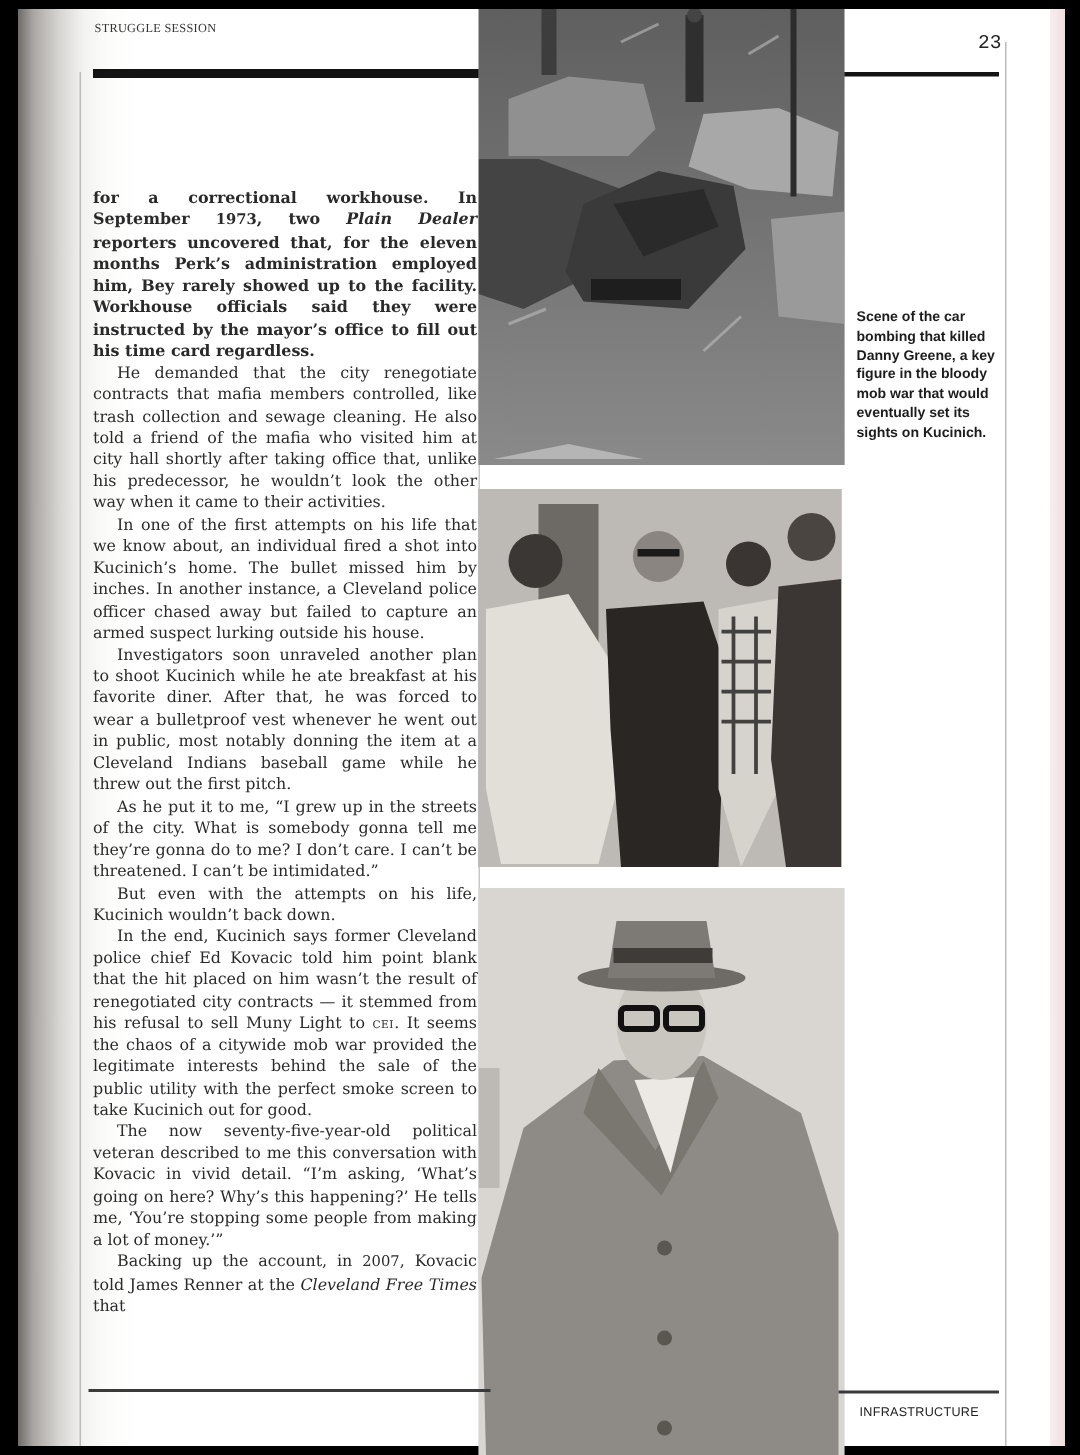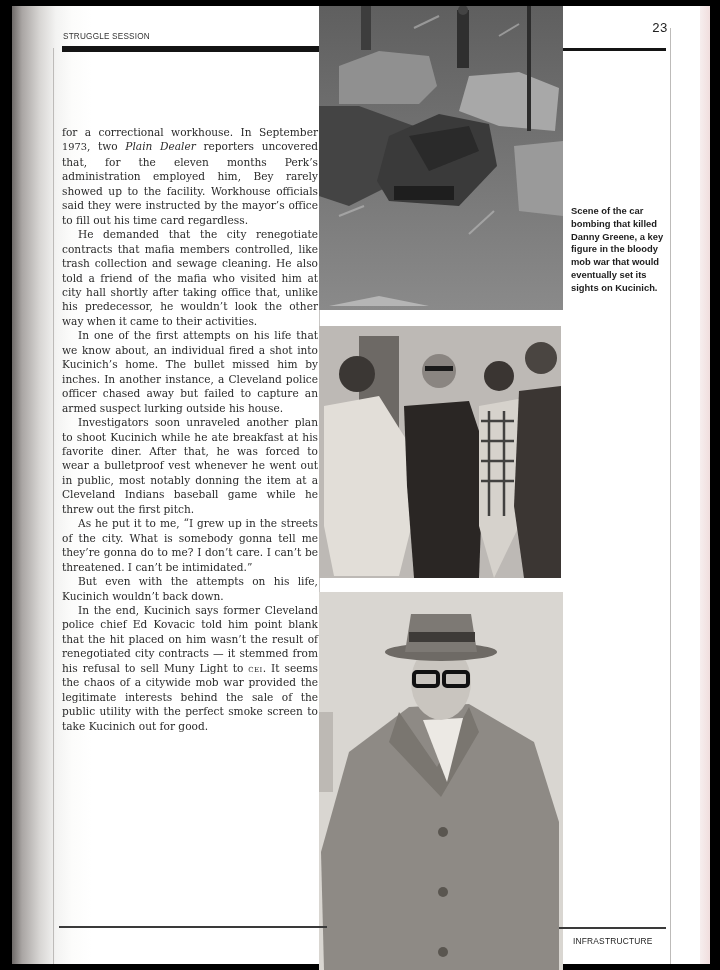--- a/index.html
+++ b/index.html
@@ -2,27 +2,27 @@
 <html><head>
 <meta charset="utf-8">
 <style>
   html, body { margin:0; padding:0; }
   body { width:720px; height:970px; background:#000; position:relative; overflow:hidden; font-family:"DejaVu Serif", serif; }
   .page { position:absolute; left:12px; top:6px; width:698px; height:958px;
     background:linear-gradient(to right, #6e6a68 0px, #a9a5a3 10px, #d8d6d4 28px, #f3f3f2 44px, #fcfcfb 60px, #ffffff 80px); }
   .page-edge { position:absolute; right:0; top:0; width:10px; height:100%; background:linear-gradient(to right,#f6eeee,#f1dede); }
   .margin-line-left { position:absolute; left:41px; top:42px; width:1px; height:916px; background:#bdbbb9; }
   .margin-line-right { position:absolute; left:658px; top:22px; width:1px; height:936px; background:#bdbbb9; }
-  .running-head { position:absolute; left:51px; top:26px; font-family:Liberation Sans, sans-serif; font-size:8.2px; letter-spacing:0.2px; color:#333; }
+  .running-head { position:absolute; left:51px; top:8px; font-family:Liberation Serif, serif; font-size:8.2px; letter-spacing:0.2px; color:#333; }
   .top-rule-left { position:absolute; left:50px; top:40px; width:263px; height:6px; background:#141414; }
   .top-rule-right { position:absolute; left:550px; top:42px; width:104px; height:3px; background:#141414; }
   .folio { position:absolute; left:640px; top:15px; font-family:Liberation Mono, monospace; font-size:13px; color:#222; }
   .body-text { position:absolute; left:50px; top:119px; width:256px; font-size:10.6px; line-height:14.45px; color:#2a2a2a; text-align:justify; hyphens:manual; }
   .body-text p { margin:0; text-indent:16px; }
-  .body-text p.first { text-indent:0; }
+  .body-text p.first { text-indent:0;font-weight:bold; }
   .body-text .sc { font-variant:small-caps; text-transform:lowercase; letter-spacing:0.4px; }
   .body-text .osf { font-size:9.8px; }
   .col-rule { position:absolute; left:307px; top:130px; width:1px; height:720px; background:#c9c7c5; }
   .photo { position:absolute; overflow:hidden; }
   .photo-car { left:307px; top:0px; width:244px; height:304px; background:#777; }
   .photo-meeting { left:307px; top:320px; width:242px; height:252px; background:#9c9895; }
   .photo-greene { left:307px; top:586px; width:244px; height:378px; background:#d6d3cf; }
   .caption { position:absolute; left:559px; width:104px; font-family:"Liberation Sans", sans-serif; font-weight:bold; font-size:9.4px; line-height:12.8px; color:#1d1d1d; }
   .cap1 { top:199px; } .cap2 { top:402px; } .cap3 { top:676px; }
   .bottom-rule-left { position:absolute; left:47px; top:920px; width:268px; height:2px; background:#3a3a3a; }
@@ -43,20 +43,22 @@
   <div class="folio">23</div>
 
   <div class="body-text" id="body-text">
       <p class="first">for a correctional workhouse. In September <span class="osf">1973</span>, two <em>Plain Dealer</em> reporters uncovered that, for the eleven months Perk’s administration employed him, Bey rarely showed up to the facility. Workhouse offi­cials said they were instructed by the mayor’s office to fill out his time card regardless.</p>
       <p>He demanded that the city renegotiate contracts that mafia members controlled, like trash collection and sewage cleaning. He also told a friend of the mafia who visited him at city hall shortly after tak­ing office that, unlike his predecessor, he wouldn’t look the other way when it came to their activities.</p>
       <p>In one of the first attempts on his life that we know about, an individual fired a shot into Kucinich’s home. The bullet missed him by inches. In another instance, a Cleveland police officer chased away but failed to capture an armed suspect lurking outside his house.</p>
       <p>Investigators soon unraveled another plan to shoot Kucinich while he ate breakfast at his favorite diner. After that, he was forced to wear a bulletproof vest whenever he went out in public, most notably donning the item at a Cleveland Indians baseball game while he threw out the first pitch.</p>
       <p>As he put it to me, “I grew up in the streets of the city. What is somebody gonna tell me they’re gonna do to me? I don’t care. I can’t be threatened. I can’t be intimidated.”</p>
       <p>But even with the attempts on his life, Kucinich wouldn’t back down.</p>
       <p>In the end, Kucinich says former Cleveland po­lice chief Ed Kovacic told him point blank that the hit placed on him wasn’t the result of renegotiated city contracts — it stemmed from his refusal to sell Muny Light to <span class="sc">CEI</span>. It seems the chaos of a citywide mob war provided the legitimate interests behind the sale of the public utility with the perfect smoke screen to take Kucinich out for good.</p>
+      <p>The now seventy-five-year-old political veteran described to me this conversation with Kovacic in vivid detail. “I’m asking, ‘What’s going on here? Why’s this happening?’ He tells me, ‘You’re stop­ping some people from making a lot of money.’”</p>
+      <p>Backing up the account, in <span class="osf">2007</span>, Kovacic told James Renner at the <em>Cleveland Free Times</em> that</p>
     </div>
   <div class="col-rule"></div>
 
   <div class="photo photo-car">
     <svg width="244" height="304" viewBox="0 0 244 304">
       <defs>
         <linearGradient id="asph" x1="0" y1="0" x2="0" y2="1">
           <stop offset="0" stop-color="#5f5f5f"></stop>
             <stop offset="1" stop-color="#8a8a8a"></stop>
         </linearGradient>

